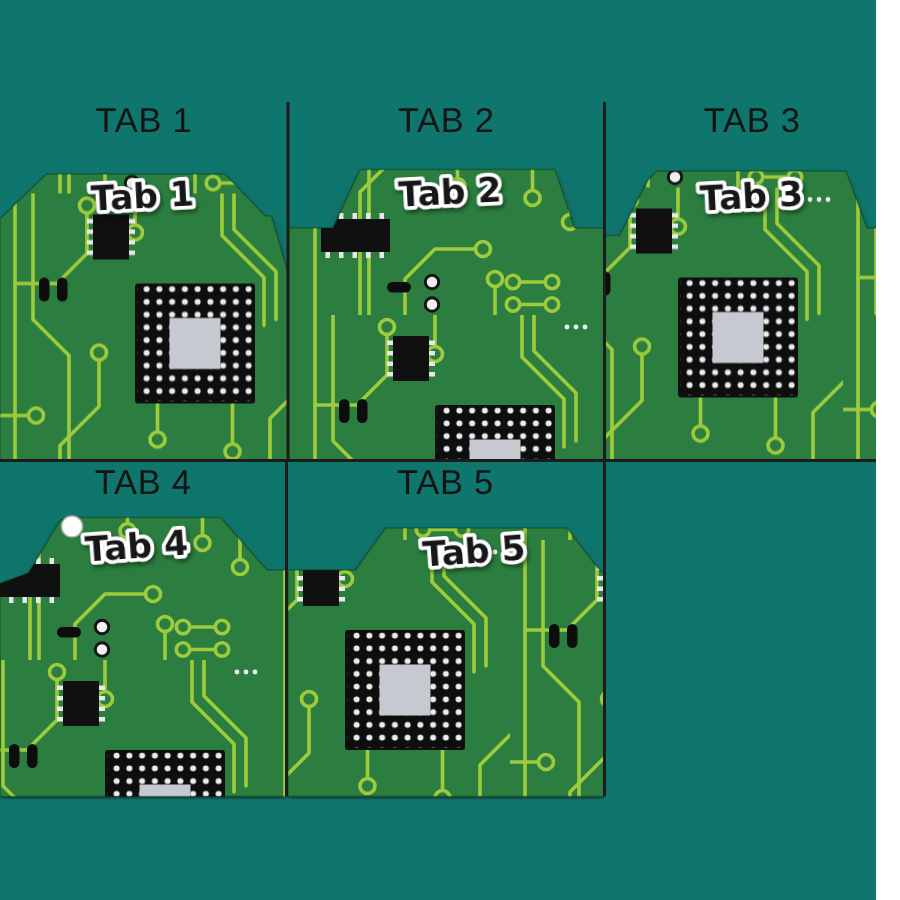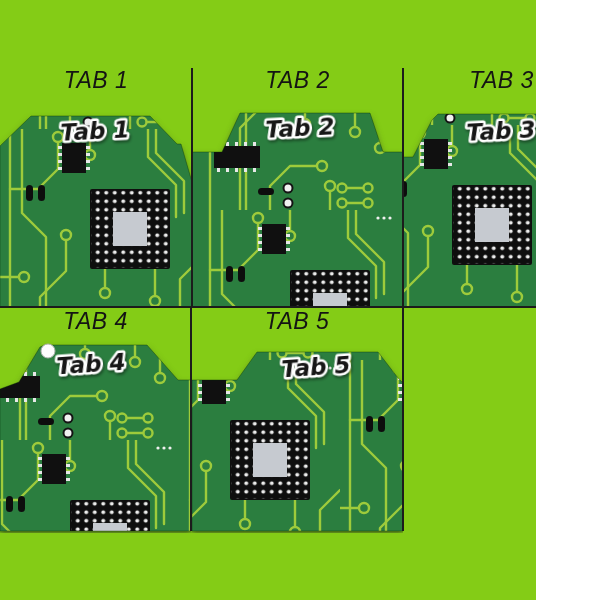--- a/index.html
+++ b/index.html
@@ -1,17 +1,17 @@
 <!DOCTYPE html>
 <html><head>
 <meta charset="utf-8">
 <style>
   html,body{margin:0;padding:0;background:#ffffff;}
-  .stage{position:relative;width:536px;height:600px;background:#84cc16;overflow:hidden;
-         font-family:"Liberation Sans",sans-serif;font-style:italic;}
+  .stage{position:relative;width:584px;height:600px;background:#0f766e;overflow:hidden;
+         font-family:"Liberation Sans",sans-serif;}
   .cell-header{position:absolute;text-align:center;font-size:23px;letter-spacing:.5px;
                color:#141414;font-family:"Liberation Sans",sans-serif;line-height:24px;}
   .cell{position:absolute;overflow:hidden;}
   .cell svg{display:block;}
   .gridline{position:absolute;background:#1c1c1c;}
   .folder-shape{filter:drop-shadow(0px 4px 3px rgba(30,30,30,.5));}
   .tab-label{font-family:"DejaVu Sans",sans-serif;font-weight:700;font-size:23px;
              paint-order:stroke;stroke:#ffffff;stroke-width:5px;stroke-linejoin:round;
              fill:#171717;filter:drop-shadow(1px 2px 1.5px rgba(0,0,0,.45));}
   .h1{left:0;width:192px;top:68px;}   .h2{left:192px;width:211px;top:68px;}

